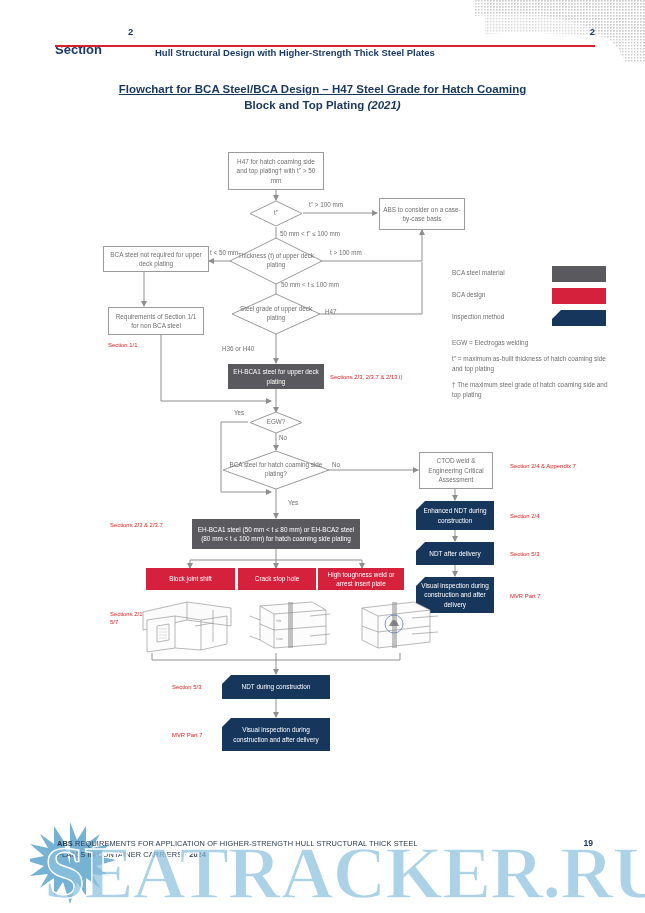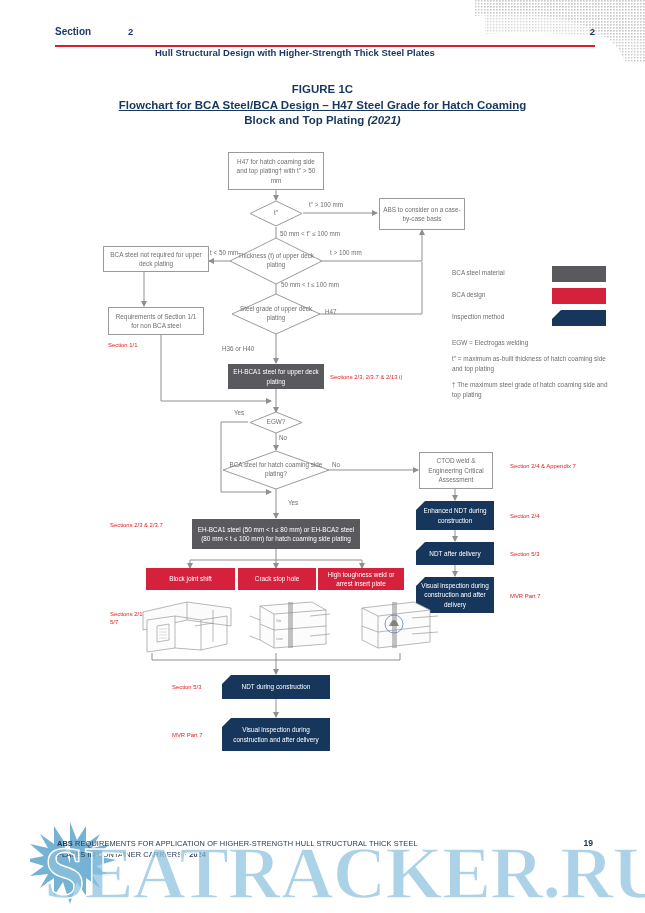--- a/index.html
+++ b/index.html
@@ -10,21 +10,21 @@
     color:#222;
   }
   .page{position:absolute;left:0;top:0;width:645px;height:913px;}
 
   
   .corner-deco{position:absolute;right:0;top:0;width:170px;height:62px;overflow:hidden;}
   .corner-deco svg{display:block;}
 
   
   .hdr{position:absolute;left:55px;top:26px;width:540px;height:22px;}
-  .hdr-word{position:absolute;left:0;top:0;font-size:10px;font-weight:bold;color:#1b3a6b;}
+  .hdr-word{position:absolute;left:0;top:16px;font-size:13px;font-weight:bold;color:#1b3a6b;}
   .hdr-num{position:absolute;left:73px;top:0;font-size:9.5px;font-weight:bold;color:#1b3a6b;}
   .hdr-title{position:absolute;left:100px;top:0;font-size:9.5px;font-weight:bold;color:#1b3a6b;white-space:nowrap;margin-top:21px;}
   .hdr-page{position:absolute;right:0;top:0;font-size:9.5px;font-weight:bold;color:#1b3a6b;}
   .hdr-rule{position:absolute;left:55px;top:45px;width:540px;height:2px;background:#d8202f;}
 
   
   .figtitle{position:absolute;left:40px;top:82px;width:565px;text-align:center;
             color:#17375e;font-weight:bold;font-size:11.5px;line-height:15.5px;}
   .figtitle .ln1{display:block;}
   .figtitle .ln2{display:block;text-decoration:underline;}
@@ -111,21 +111,20 @@
 
   <div class="hdr">
     <div class="hdr-word">Section</div>
     <div class="hdr-num">2</div>
     <div class="hdr-title">Hull Structural Design with Higher-Strength Thick Steel Plates</div>
     <div class="hdr-page">2</div>
   </div>
   <div class="hdr-rule"></div>
 
   <div class="figtitle">
-    <span class="ln1">FIGURE 1C</span>
     <span class="ln2">Flowchart for BCA Steel/BCA Design – H47 Steel Grade for Hatch Coaming</span>
     <span class="ln3"><span>Block and Top Plating</span> <i>(2021)</i></span>
   </div>
 
   <svg class="wires">
     <defs>
       <marker id="ar" markerWidth="6" markerHeight="6" refX="5" refY="3" orient="auto">
         <path d="M0,0 L6,3 L0,6 z" fill="#8f8f8f"></path>
       </marker>
     </defs>

